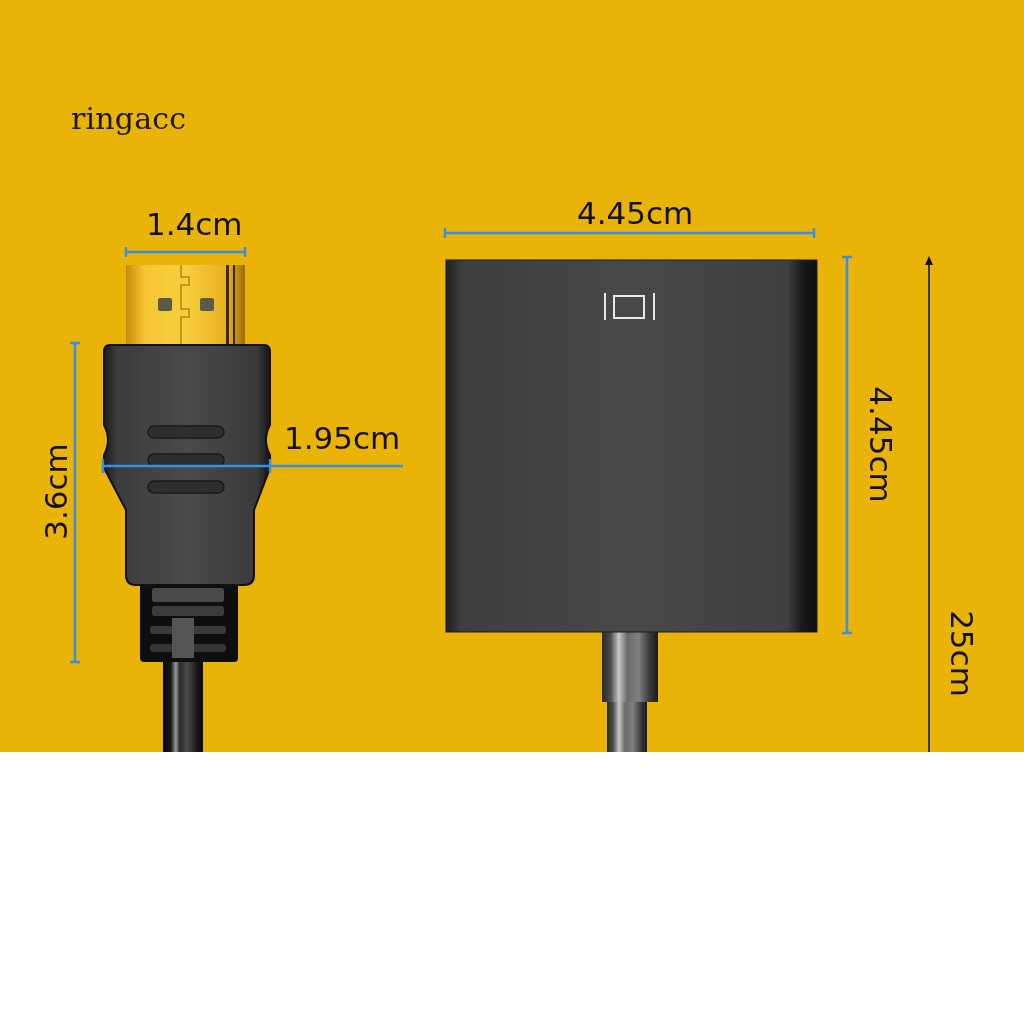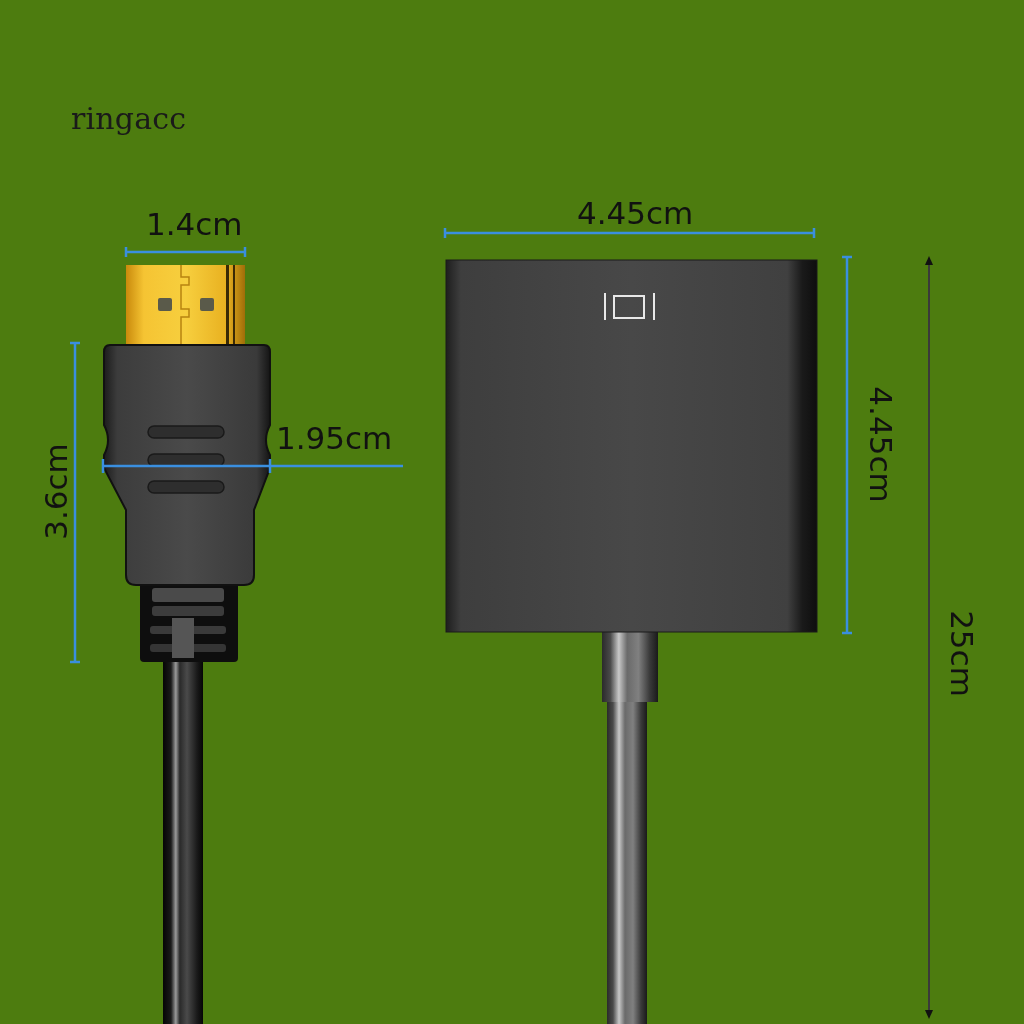--- a/index.html
+++ b/index.html
@@ -1,16 +1,16 @@
 <!DOCTYPE html>
 <html><head>
 <meta charset="utf-8">
 <style>
   html, body { margin: 0; padding: 0; background: #ffffff; }
-  .canvas { position: relative; width: 1024px; height: 1024px; overflow: hidden; background: #4d7c0f; }
+  .canvas { position: relative; width: 1024px; height: 752px; overflow: hidden; background: #eab308; }
   .brand { position: absolute; left: 71px; top: 101px; font-family: "DejaVu Serif", "Liberation Serif", serif; font-size: 30px; color: #1a1a1a; letter-spacing: 0.2px; }
   .dim-label { position: absolute; font-family: "DejaVu Sans", "Liberation Sans", sans-serif; font-size: 31px; color: #111111; white-space: nowrap; line-height: 1; }
   .rot { transform-origin: center center; }
   svg { position: absolute; left: 0; top: 0; }
 </style>
 </head>
 <body>
 
 <div class="canvas">
 
@@ -128,18 +128,18 @@
 
     <g>
       <line x1="929" y1="262" x2="929" y2="1012" stroke="#3a3a3a" stroke-width="2"></line>
       <polygon points="929,256 925,265 933,265" fill="#111"></polygon>
       <polygon points="929,1019 925,1010 933,1010" fill="#111"></polygon>
     </g>
   </svg>
 
   <div class="dim-label" style="left:146px; top:209px;">1.4cm</div>
   <div class="dim-label rot" style="left:8px; top:476px; transform: rotate(-90deg);">3.6cm</div>
-  <div class="dim-label" style="left:276px; top:423px;text-align:center;">1.95cm</div>
+  <div class="dim-label" style="left:284px; top:423px;text-align:center;">1.95cm</div>
   <div class="dim-label" style="left:577px; top:198px;">4.45cm</div>
   <div class="dim-label rot" style="left:822px; top:429px; transform: rotate(90deg);">4.45cm</div>
   <div class="dim-label rot" style="left:918px; top:638px; transform: rotate(90deg);">25cm</div>
 
 </div>
 
 </body></html>

